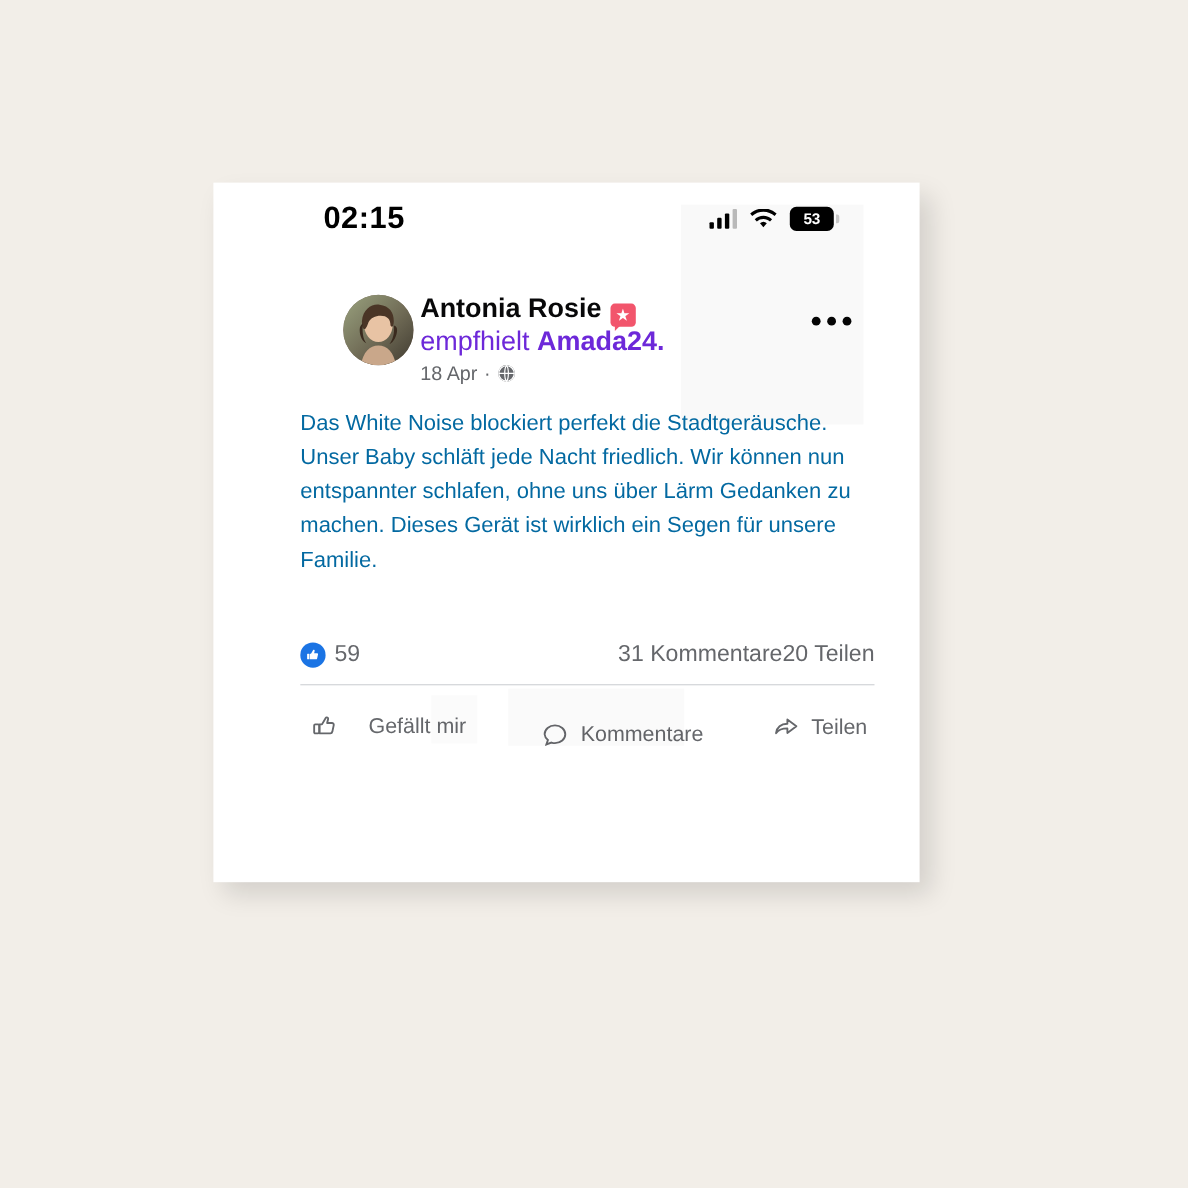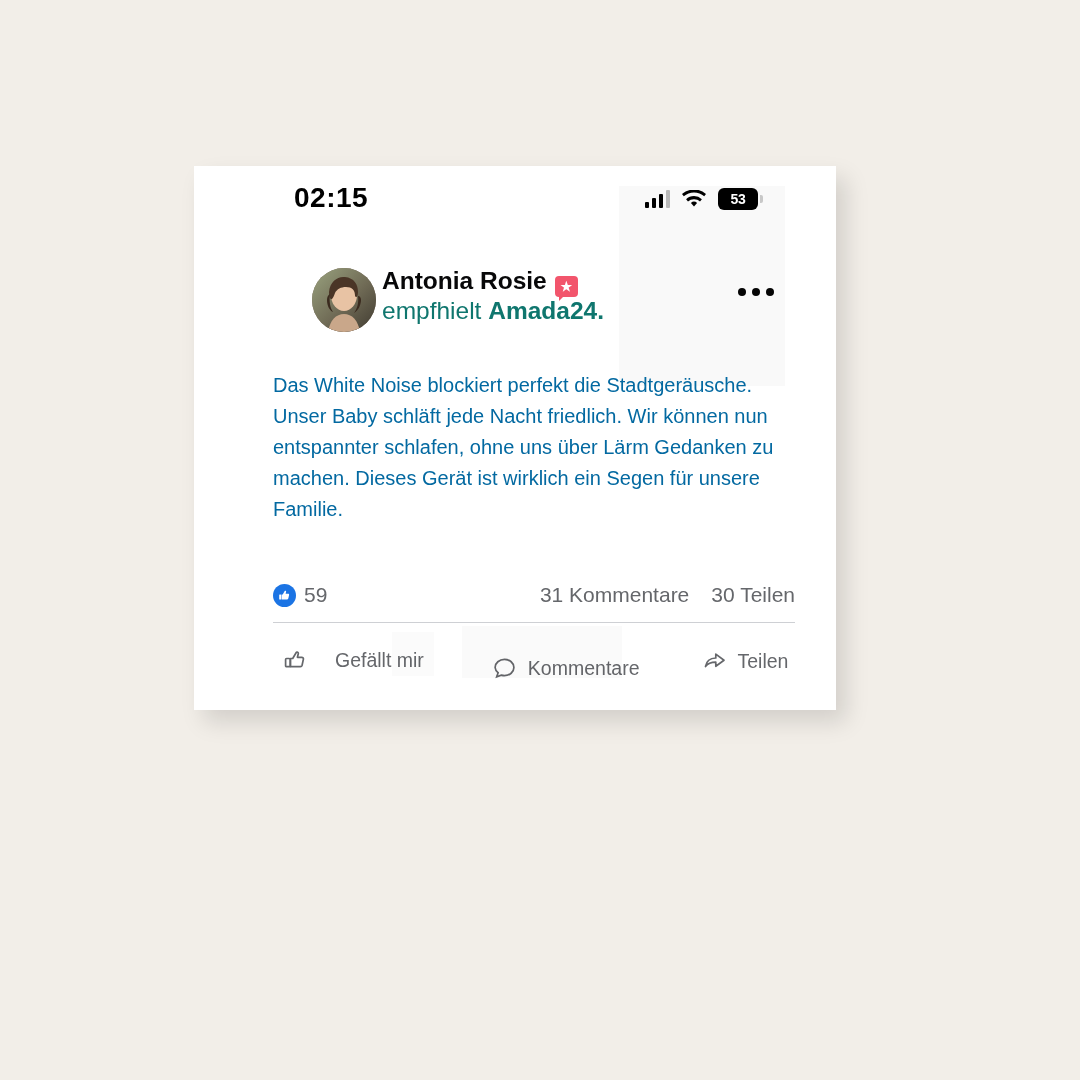--- a/index.html
+++ b/index.html
@@ -19,21 +19,21 @@
     width: 1080px;
     height: 1080px;
   }
 
   
   .card {
     position: absolute;
     left: 194px;
     top: 166px;
     width: 642px;
-    height: 544px;
+    height: 636px;
     background: #ffffff;
     box-shadow: 10px 12px 22px rgba(0,0,0,0.13);
     text-decoration: underline;
   }
 
   
   .statusbar {
     position: absolute;
     left: 0;
     top: 0;
@@ -171,21 +171,21 @@
     border-bottom: 5px solid transparent;
   }
   .badge span {
     color: #fff;
     font-size: 13px;
     line-height: 13px;
   }
   .name-second {
     font-size: 24.5px;
     line-height: 30px;
-    color: #0f766e;
+    color: #6d28d9;
   }
   .name-second b { font-weight: bold; }
 
   .meta-line {
     margin-top: 3px;
     font-size: 18px;
     color: #65676b;
     display: flex;
     align-items: center;
     gap: 6px;
@@ -244,21 +244,20 @@
   }
   .like-badge svg { display: block; }
   .count-text {
     font-size: 21px;
     color: #65676b;
   }
   .counts-right {
     margin-left: auto;
     display: flex;
     align-items: center;
-    gap: 22px;
   }
 
   .divider {
     position: absolute;
     left: 79px;
     top: 456px;
     width: 522px;
     height: 1px;
     background: #ced0d4;
   }
@@ -359,20 +358,32 @@
         <div class="name-line">
           <span>Antonia Rosie</span>
           <span class="badge">
               <span>★</span>
             </span>
         </div>
         <div class="name-second">
           <span class="plain">empfhielt</span>
           <b>Amada24.</b>
         </div>
+        <div class="meta-line">
+          <span>18 Apr</span>
+          <span>·</span>
+          <span class="globe-icon">
+            <svg width="17" height="17" viewBox="0 0 17 17">
+              <circle cx="8.5" cy="8.5" r="7.6" fill="#65676b"></circle>
+              <path d="M8.5 1.4a7.1 7.1 0 0 1 0 14.2 7.1 7.1 0 0 1 0-14.2z" fill="#65676b"></path>
+              <path d="M1.5 8.5h14M8.5 1.4c2.2 2 2.2 12.2 0 14.2-2.2-2-2.2-12.2 0-14.2z" stroke="#fff" stroke-width="1.1" fill="none"></path>
+              <circle cx="8.5" cy="8.5" r="7" stroke="#fff" stroke-width="1.1" fill="none"></circle>
+            </svg>
+          </span>
+        </div>
       </div>
 
       <div class="more-dots">
         <i></i>
           <i></i>
           <i></i>
       </div>
     </div>
 
     <div class="post-body">Das White Noise blockiert perfekt die Stadtgeräusche. Unser Baby schläft jede Nacht friedlich. Wir können nun entspannter schlafen, ohne uns über Lärm Gedanken zu machen. Dieses Gerät ist wirklich ein Segen für unsere Familie.</div>
@@ -382,21 +393,21 @@
         <span class="like-badge">
           <svg width="13" height="13" viewBox="0 0 13 13">
             <path d="M3.6 5.4h1.1l2-3.4c.2-.4.8-.5 1.1-.2.3.2.4.5.3.9l-.5 2.1h2.6c.6 0 1 .5.9 1.1l-.8 3.7c-.1.5-.5.8-1 .8H3.6V5.4z" fill="#fff"></path>
             <rect x="1.2" y="5.4" width="2" height="5" rx="0.5" fill="#fff"></rect>
           </svg>
         </span>
         <span class="count-text">59</span>
       </div>
       <div class="counts-right">
         <span class="count-text">31 Kommentare</span>
-        <span class="count-text">30 Teilen</span>
+        <span class="count-text">20 Teilen</span>
       </div>
     </div>
 
     <div class="divider"></div>
 
     <div class="actions">
       <div class="action action-like">
         <span>
           <svg width="25" height="25" viewBox="0 0 25 25" fill="none" stroke="#65676b" stroke-width="1.7" stroke-linejoin="round">
             <path d="M7.5 10.5h2.2l3.4-5.8c.4-.7 1.4-.8 1.9-.2.3.4.4.8.3 1.2l-.9 3.6h4.4c1 0 1.8.9 1.6 1.9l-1.3 6.1c-.2.8-.9 1.4-1.7 1.4H7.5z"></path>

